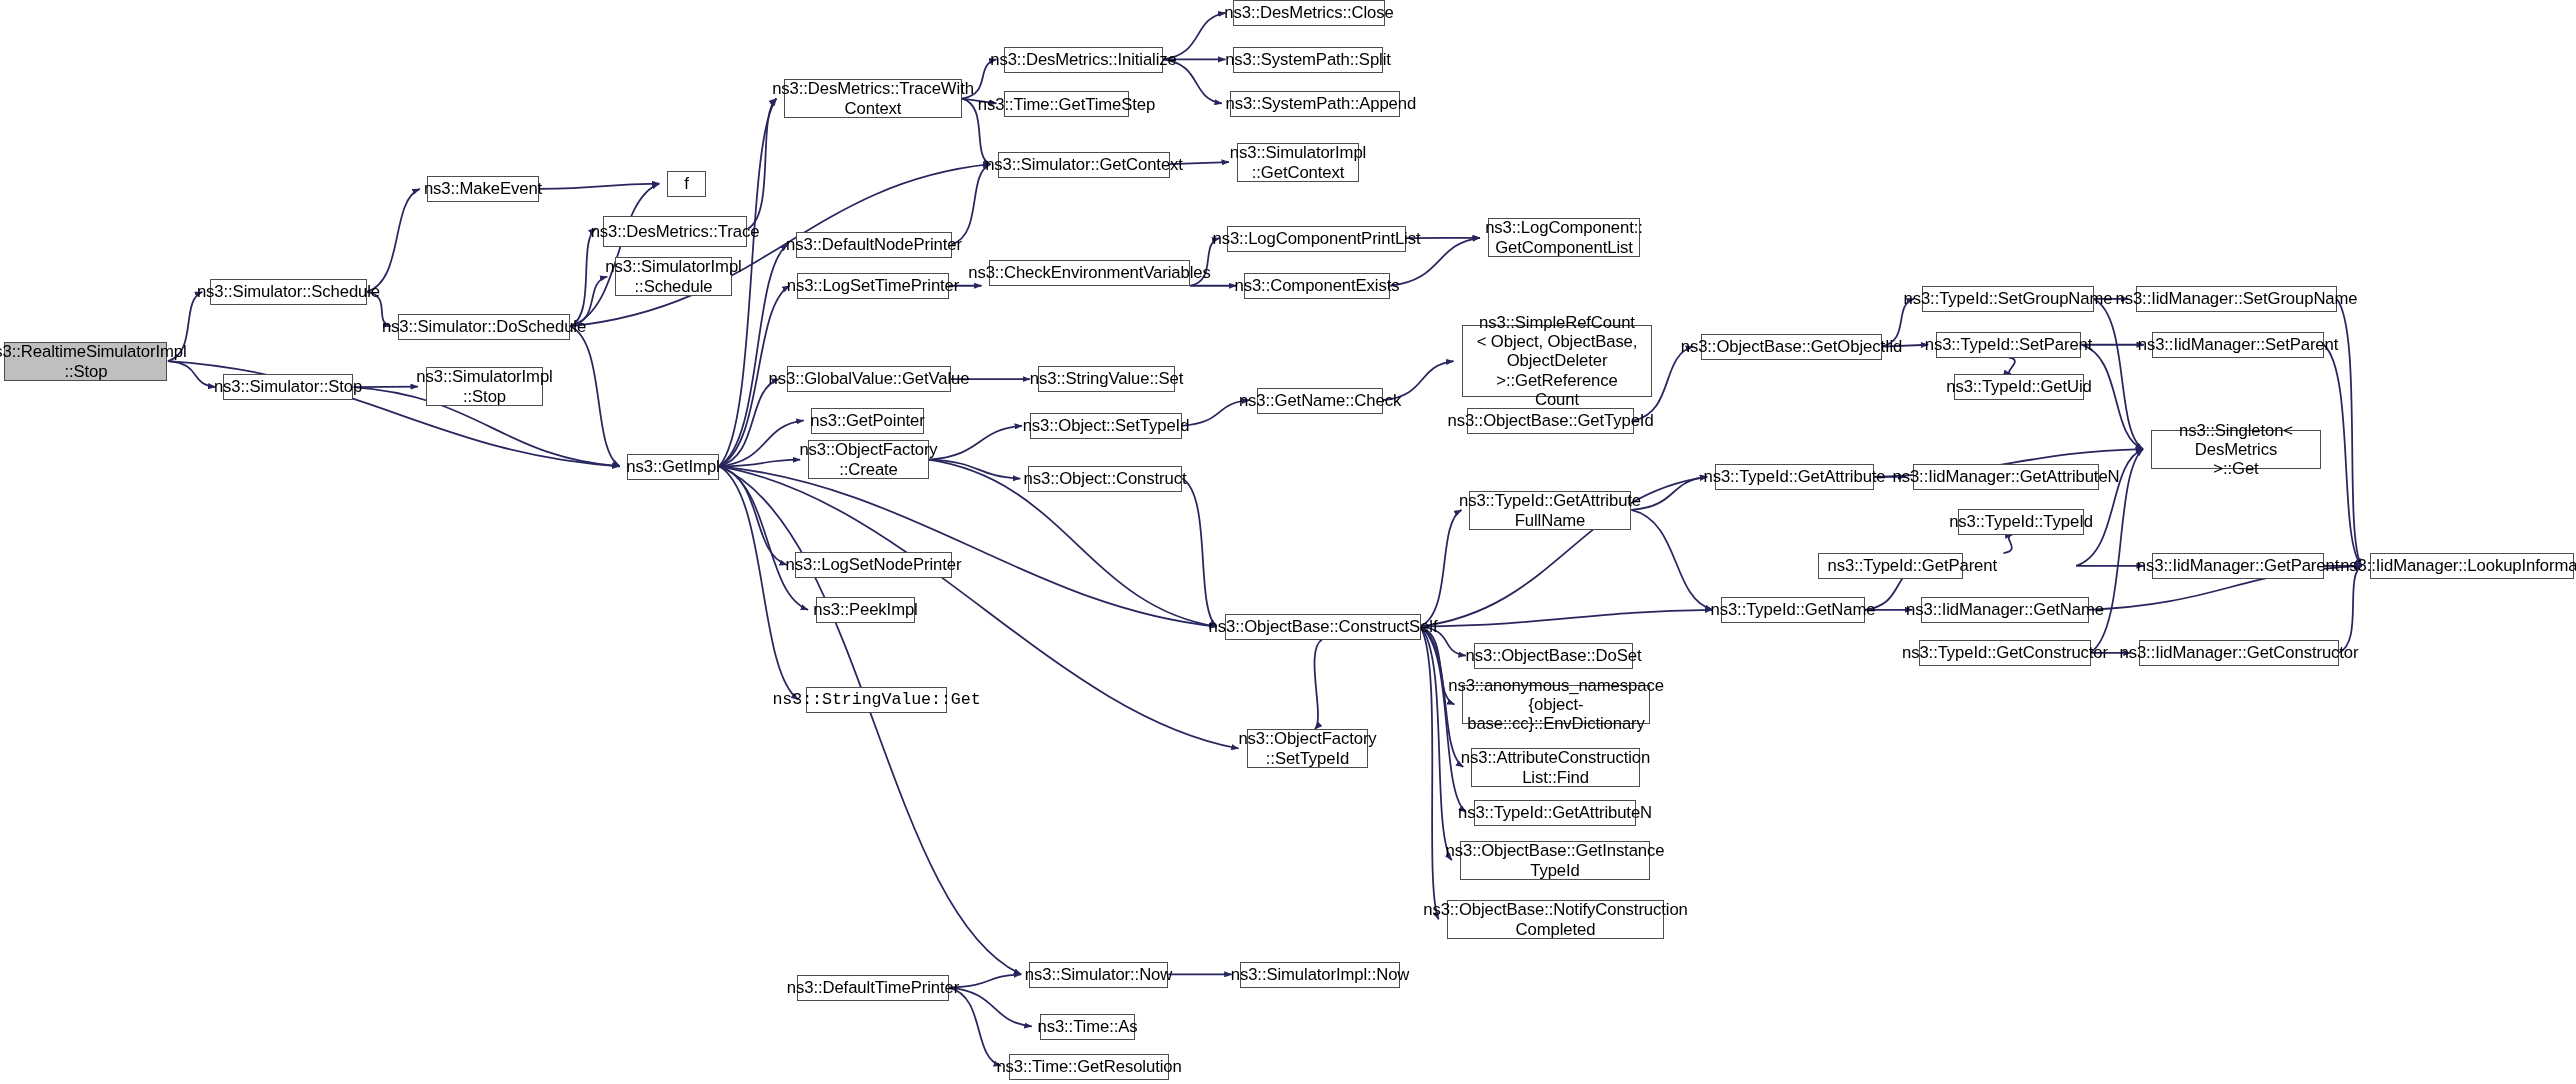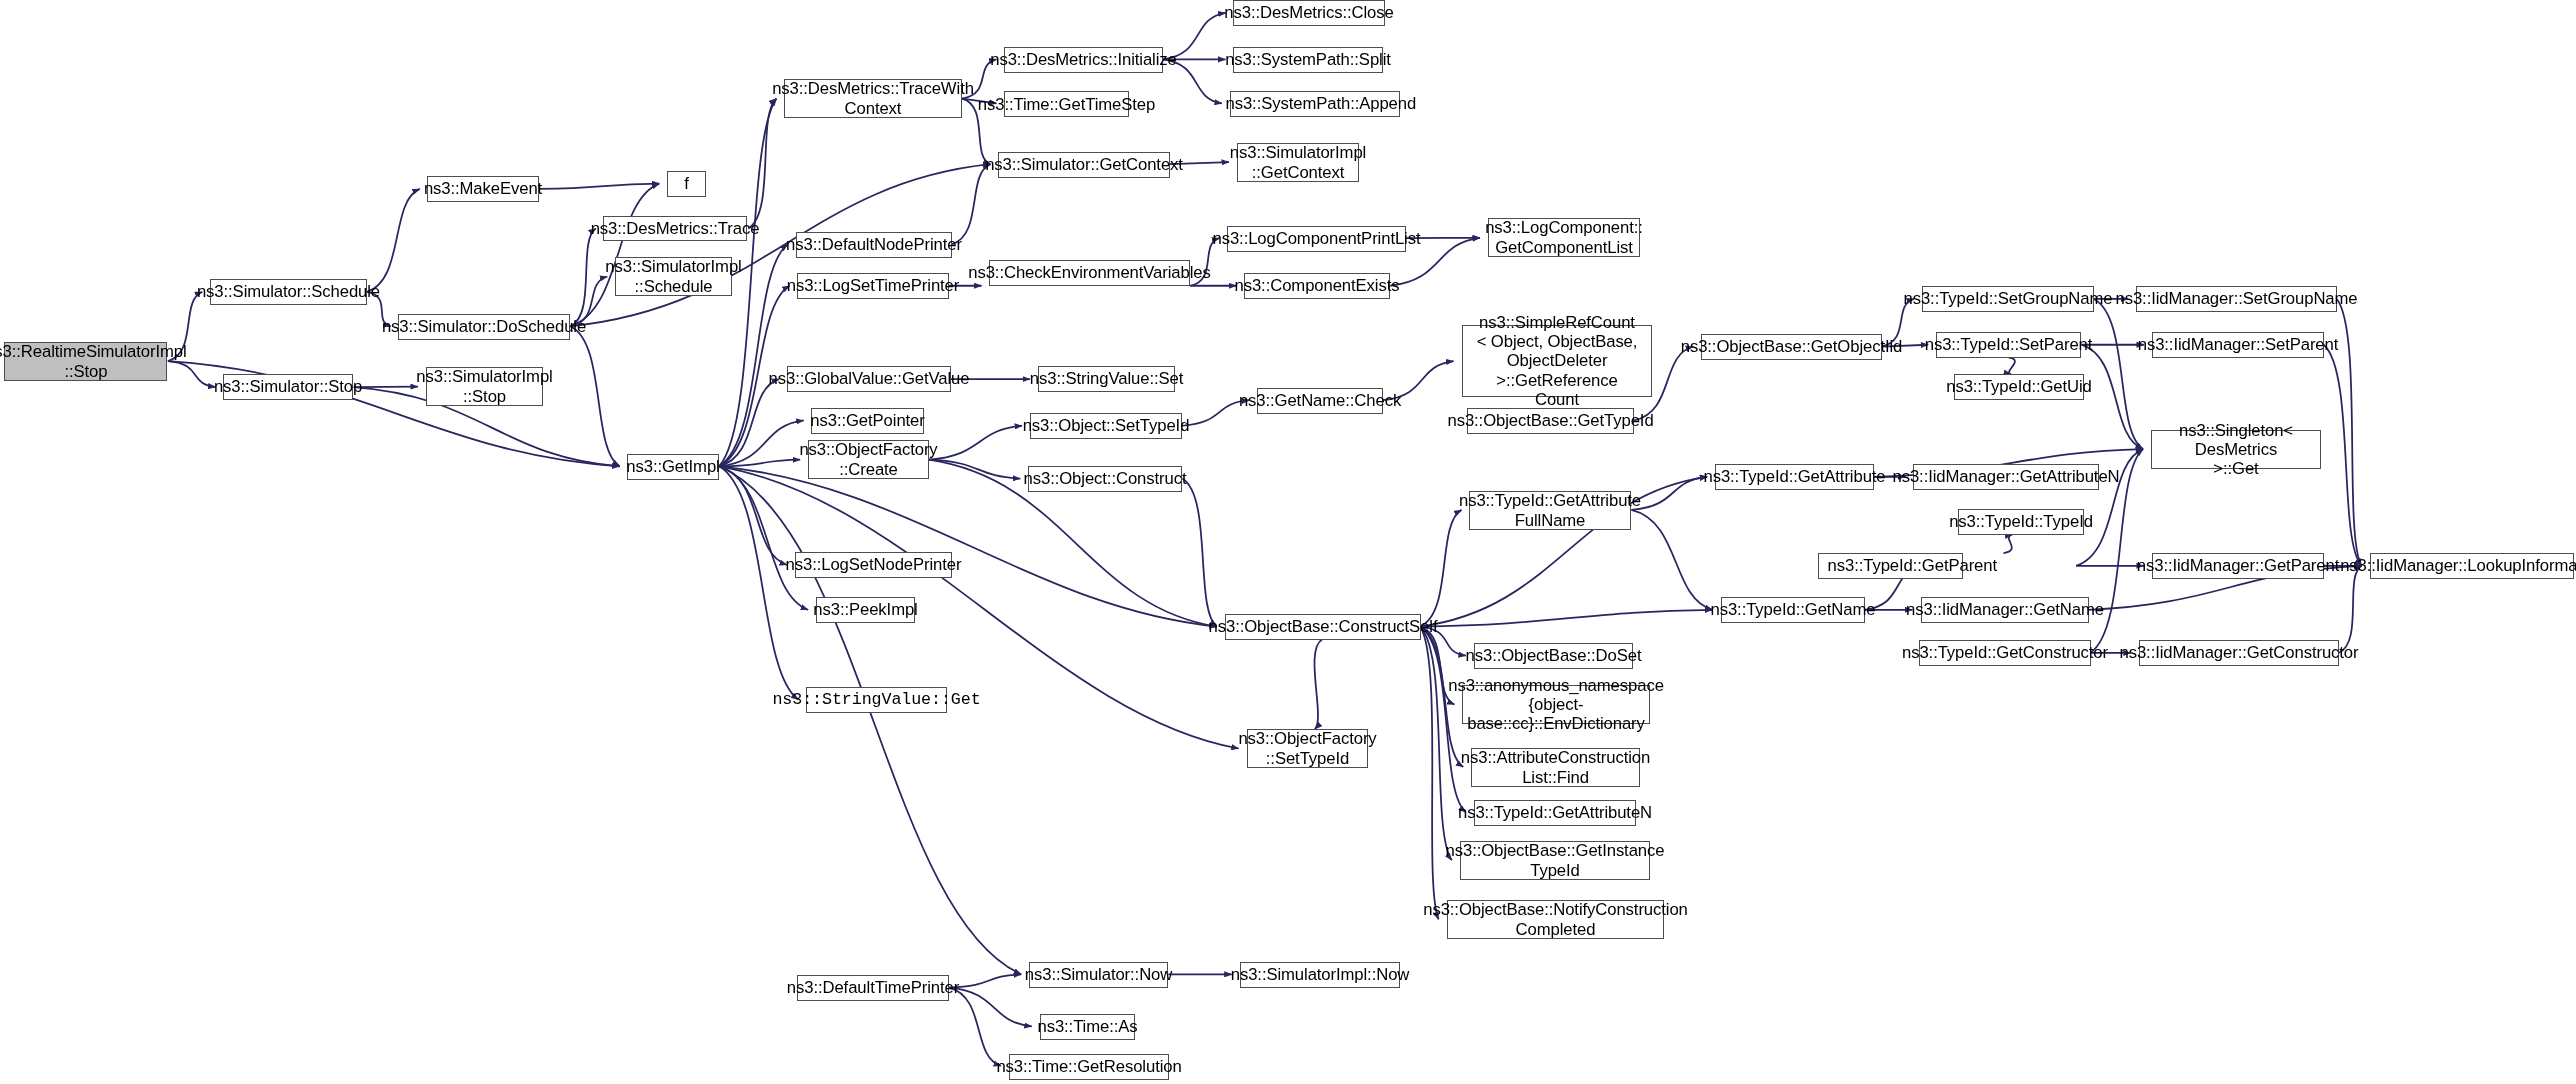--- a/index.html
+++ b/index.html
@@ -145,21 +145,21 @@
   <div id="node-layer">
       <div class="node root" style="left: 4.4px; top: 342px; width: 163px; height: 39px;"><span>ns3::RealtimeSimulatorImpl
 ::Stop</span></div>
       <div class="node" style="left: 210px; top: 279px; width: 157px; height: 25.5px;"><span>ns3::Simulator::Schedule</span></div>
       <div class="node" style="left: 223px; top: 374px; width: 130px; height: 25.5px;"><span>ns3::Simulator::Stop</span></div>
       <div class="node" style="left: 427px; top: 176px; width: 112px; height: 25.5px;"><span>ns3::MakeEvent</span></div>
       <div class="node" style="left: 398px; top: 314px; width: 172px; height: 25.5px;"><span>ns3::Simulator::DoSchedule</span></div>
       <div class="node" style="left: 426px; top: 367px; width: 117px; height: 39px;"><span>ns3::SimulatorImpl
 ::Stop</span></div>
       <div class="node" style="left: 667px; top: 171px; width: 39px; height: 25.5px;"><span>f</span></div>
-      <div class="node" style="left: 603px; top: 216px; width: 144px; height: 25px;"><span>ns3::DesMetrics::Trace</span></div>
+      <div class="node" style="left: 603px; top: 216px; width: 144px; height: 31px;"><span>ns3::DesMetrics::Trace</span></div>
       <div class="node" style="left: 615px; top: 257px; width: 117px; height: 39px;"><span>ns3::SimulatorImpl
 ::Schedule</span></div>
       <div class="node" style="left: 627px; top: 454px; width: 92px; height: 25.5px;"><span>ns3::GetImpl</span></div>
       <div class="node" style="left: 784px; top: 79px; width: 178px; height: 39px;"><span>ns3::DesMetrics::TraceWith
 Context</span></div>
       <div class="node" style="left: 796px; top: 232px; width: 156px; height: 25.5px;"><span>ns3::DefaultNodePrinter</span></div>
       <div class="node" style="left: 797px; top: 273px; width: 152px; height: 25.5px;"><span>ns3::LogSetTimePrinter</span></div>
       <div class="node" style="left: 787px; top: 366px; width: 164px; height: 25.5px;"><span>ns3::GlobalValue::GetValue</span></div>
       <div class="node" style="left: 811px; top: 408px; width: 113px; height: 25.5px;"><span>ns3::GetPointer</span></div>
       <div class="node" style="left: 808px; top: 440px; width: 121px; height: 39px;"><span>ns3::ObjectFactory

